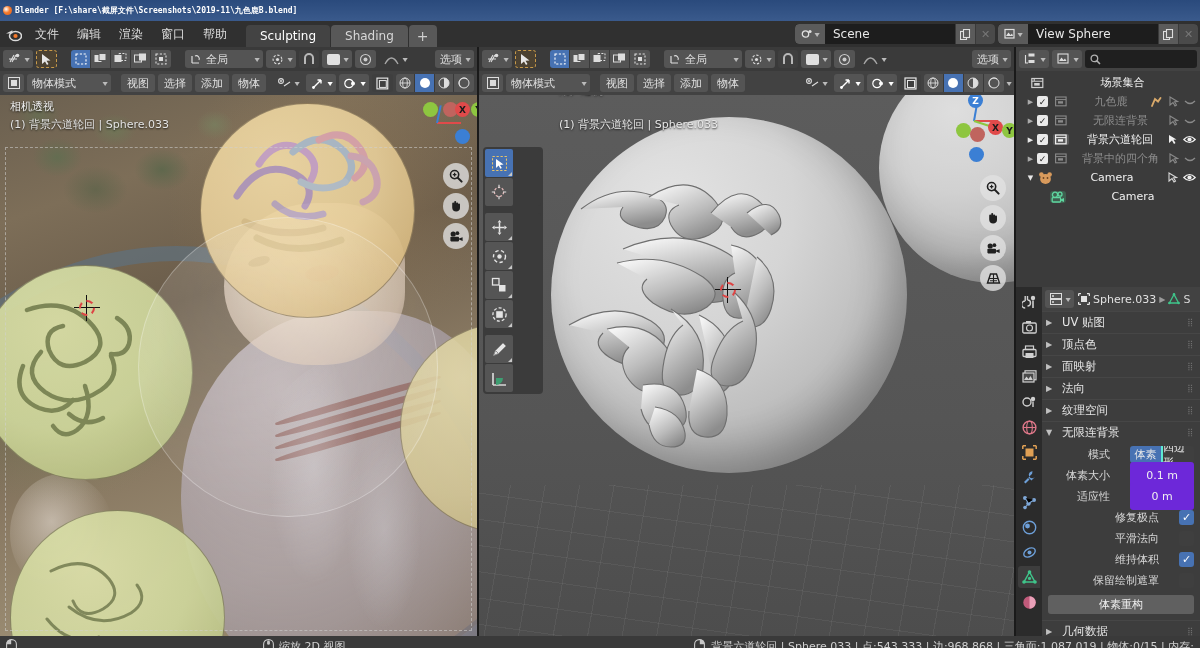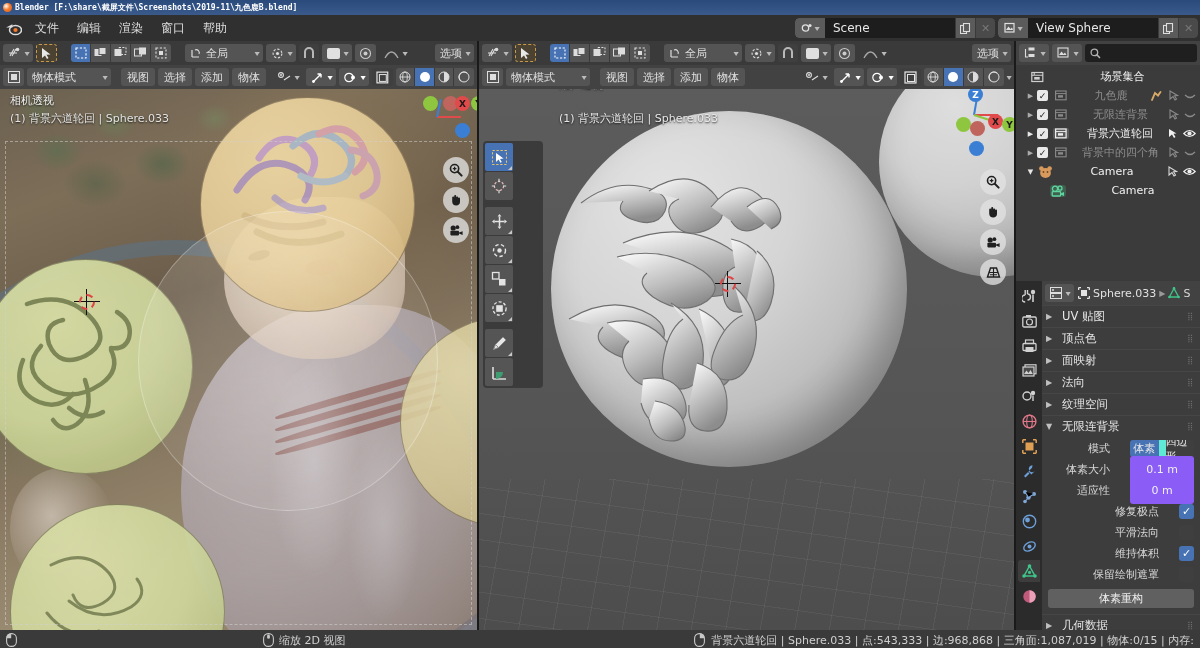--- a/index.html
+++ b/index.html
@@ -8,21 +8,21 @@
     background: #2b2b2b;
     font-family: "DejaVu Sans", "Liberation Sans", sans-serif;
     font-size: 11px;
     color: #e6e6e6;
     overflow: hidden;
     position: relative;
   }
 
   
   .titlebar {
-    height: 15px;
+    height: 21px;
     background: linear-gradient(to bottom, #2a4a7c, #3a5a8c);
     display: flex; align-items: center;
     padding: 0 3px;
     font-size: 8px;
     font-family: "DejaVu Sans Mono", monospace;
     color: #ffffff;
     font-weight: bold;
     letter-spacing: 0px;
   }
   .blender-logo-tiny {
@@ -480,29 +480,29 @@
   }
   .panel-hdr .tri { font-size: 8px; color: #c0c0c0; width: 10px; }
   .grip { margin-left: auto; color: #6e6e6e; font-size: 8px; letter-spacing: 1px; line-height: 4px; }
   .prow {
     display: flex; align-items: center;
     height: 19px; margin: 2px 6px 0 6px;
     gap: 20px; font-size: 11px;
   }
   .plabel { width: 62px; text-align: right; color: #d8d8d8; flex:none; white-space: nowrap; }
   .pfield {
-    flex: 1; height: 27px; background: #8b5cf6;
+    flex: 1; height: 27px; background: #6d28d9;
     border-radius: 3px; display: flex; align-items: center; justify-content: center;
     font-size: 11px; color: #f0f0f0;
   }
   .pseg { flex: 1; display: flex; height: 17px; border-radius: 3px; overflow: hidden; }
   .pseg > div {
     flex: 1; display: flex; align-items: center; justify-content: center;
     background: #3f3f3f; font-size: 11px; color: #e8e8e8;
-    border-right: 7px solid #5eead4;
+    border-right: 2px solid #5eead4;
   }
   .pseg > div.on { background: #4772b3; }
   .pseg > div:last-child { border-right: none; }
   .pcheck {
     width: 15px; height: 15px; border-radius: 3px;
     background: #3f3f3f; flex: none;
     display: flex; align-items: center; justify-content: center;
     font-size: 11px; color: #fff;
   }
   .pcheck.on { background: #4772b3; }
@@ -539,20 +539,25 @@
       <circle cx="10.5" cy="9" r="2.1" fill="#f5792a"></circle>
       <path d="M1 6.4 L7.4 3.2 L7.4 6.4 Z" fill="#dcdcdc"></path>
     </svg>
   </div>
   <div class="menu-item">文件</div>
   <div class="menu-item">编辑</div>
   <div class="menu-item">渲染</div>
   <div class="menu-item">窗口</div>
   <div class="menu-item">帮助</div>
 
+  <div class="tabs">
+    <div class="tab active">Sculpting</div>
+    <div class="tab">Shading</div>
+    <div class="tab-plus">+</div>
+  </div>
 
   <div class="topbar-right">
     <div class="id-block">
       <div class="id-icon">
         <svg width="13" height="12" viewBox="0 0 13 12">
           <circle cx="4.5" cy="6" r="3.2" fill="none" stroke="#e0e0e0" stroke-width="1.3"></circle>
           <circle cx="9" cy="3.5" r="1.6" fill="#e0e0e0"></circle>
         </svg>
         <span class="chev">▾</span>
       </div>

